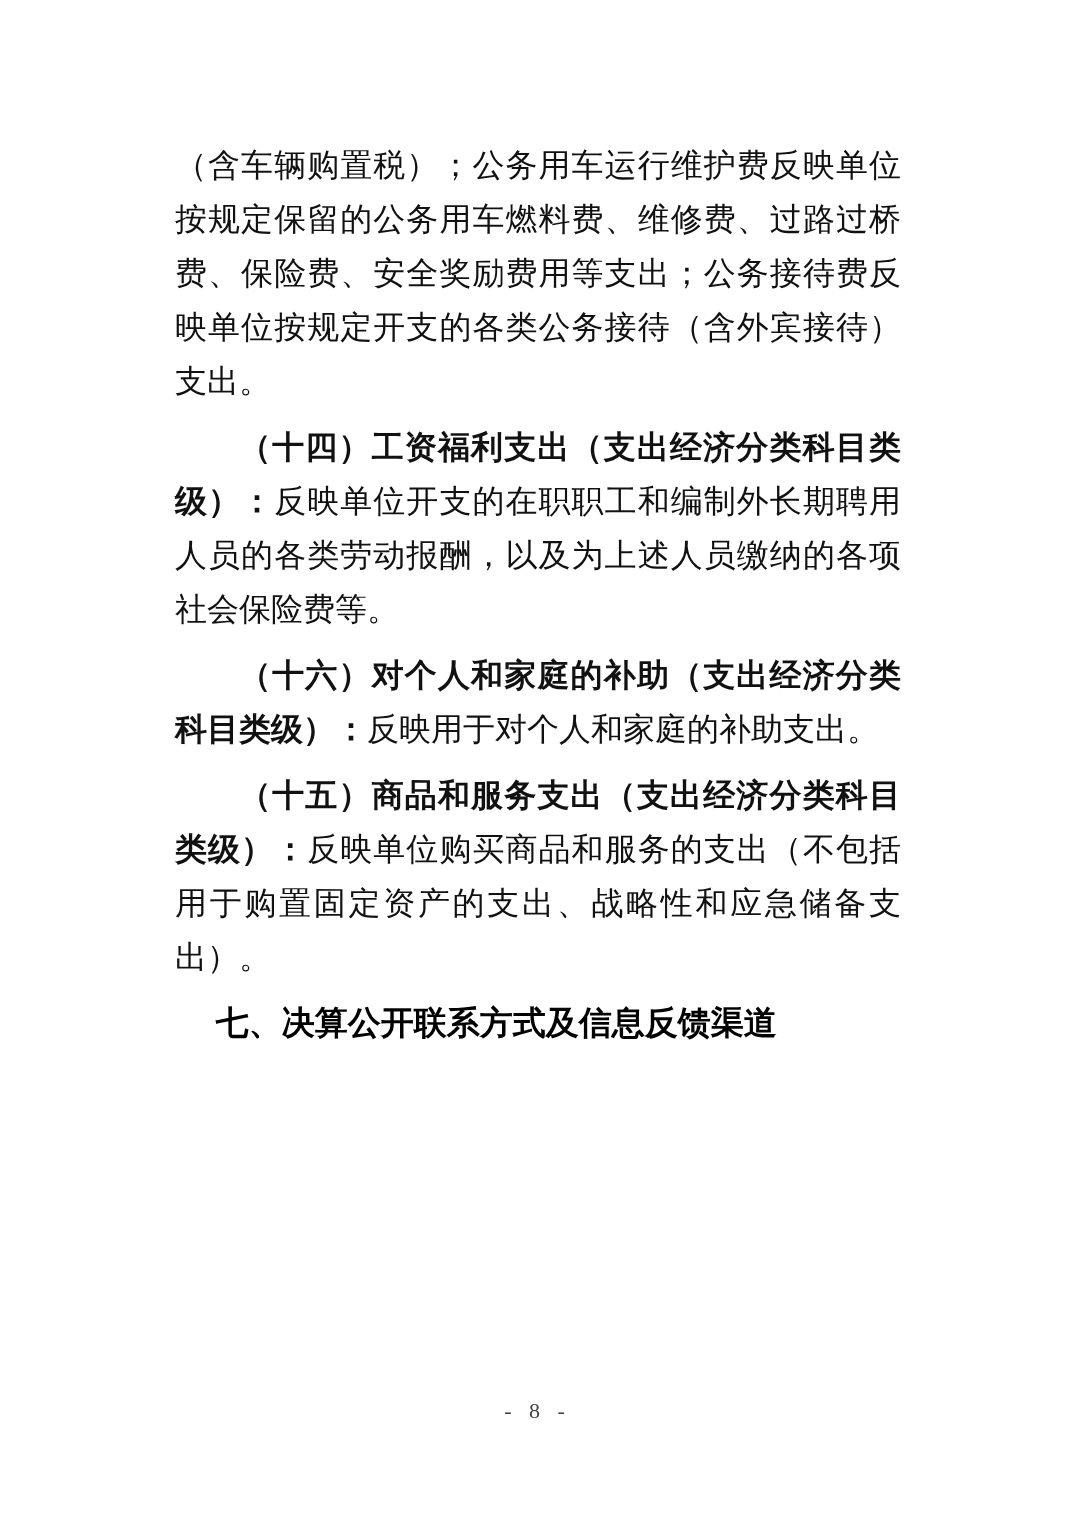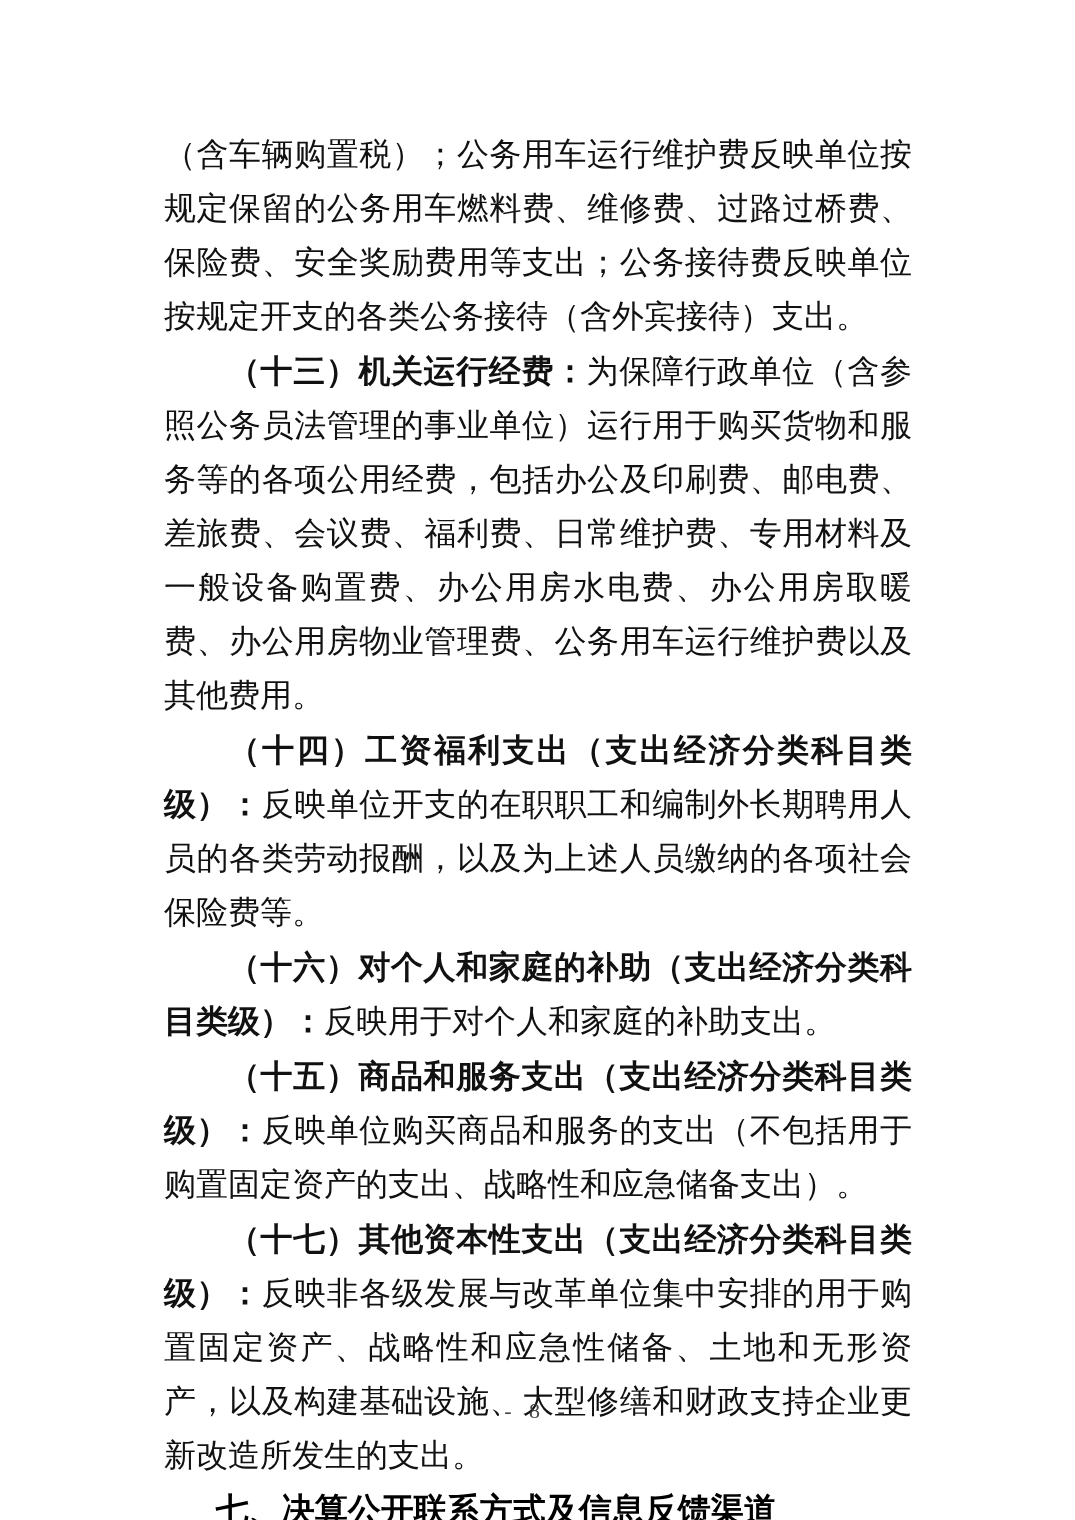--- a/index.html
+++ b/index.html
@@ -20,21 +20,21 @@
     inset: 0;
     background: #ffffff;
   }
   .content {
     position: absolute;
     left: 163px;
     top: 126px;
     width: 750px;
   }
   .para {
-    margin: 1px;
+    margin: 12px;
     font-size: 32px;
     line-height: 54px;
     text-align: justify;
     text-align-last: left;
     font-weight: normal;
   }
   .para.indent {
     text-indent: 2em;
   }
   .para .lead {
@@ -66,29 +66,27 @@
 </style>
 </head>
 <body>
 
 <div class="page">
 
   <main class="content">
 
     <p class="para"><span class="lead"></span><span>（含车辆购置税）；公务用车运行维护费反映单位按规定保留的公务用车燃料费、维修费、过路过桥费、保险费、安全奖励费用等支出；公务接待费反映单位按规定开支的各类公务接待（含外宾接待）支出。</span></p>
 
-    <p class="para indent"><span class="lead">（十三）机关运行经费：</span><span>为保障行政单位（含参照公务员法管理的事业单位）运行用于购买货物和服务等的各项公用经费，包括办公及印刷费、邮电费、差旅费、会议费、福利费、日常维护费、专用材料及一般设备购置费、办公用房水电费、办公用房取暖费、办公用房物业管理费、公务用车运行维护费以及其他费用。</span></p>
 
     <p class="para indent"><span class="lead">（十四）工资福利支出（支出经济分类科目类级）：</span><span>反映单位开支的在职职工和编制外长期聘用人员的各类劳动报酬，以及为上述人员缴纳的各项社会保险费等。</span></p>
 
     <p class="para indent"><span class="lead">（十六）对个人和家庭的补助（支出经济分类科目类级）：</span><span>反映用于对个人和家庭的补助支出。</span></p>
 
     <p class="para indent"><span class="lead">（十五）商品和服务支出（支出经济分类科目类级）：</span><span>反映单位购买商品和服务的支出（不包括用于购置固定资产的支出、战略性和应急储备支出）。</span></p>
 
-    <p class="para indent"><span class="lead">（十七）其他资本性支出（支出经济分类科目类级）：</span><span>反映非各级发展与改革单位集中安排的用于购置固定资产、战略性和应急性储备、土地和无形资产，以及构建基础设施、大型修缮和财政支持企业更新改造所发生的支出。</span></p>
 
     <h2 class="section-heading">七、决算公开联系方式及信息反馈渠道</h2>
 
   </main>
 
   <footer class="page-footer">
     <span class="page-number">- 8 -</span>
   </footer>
 
 </div>

